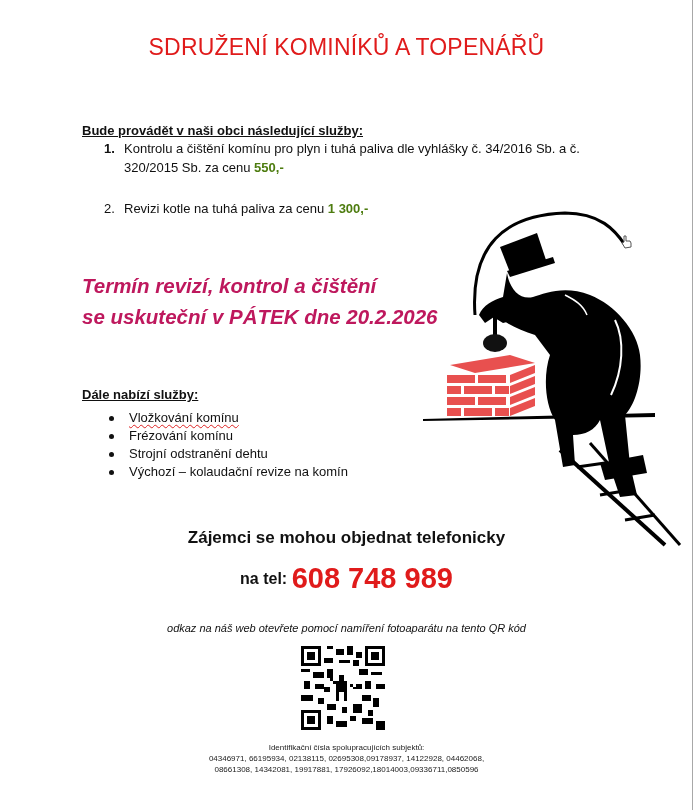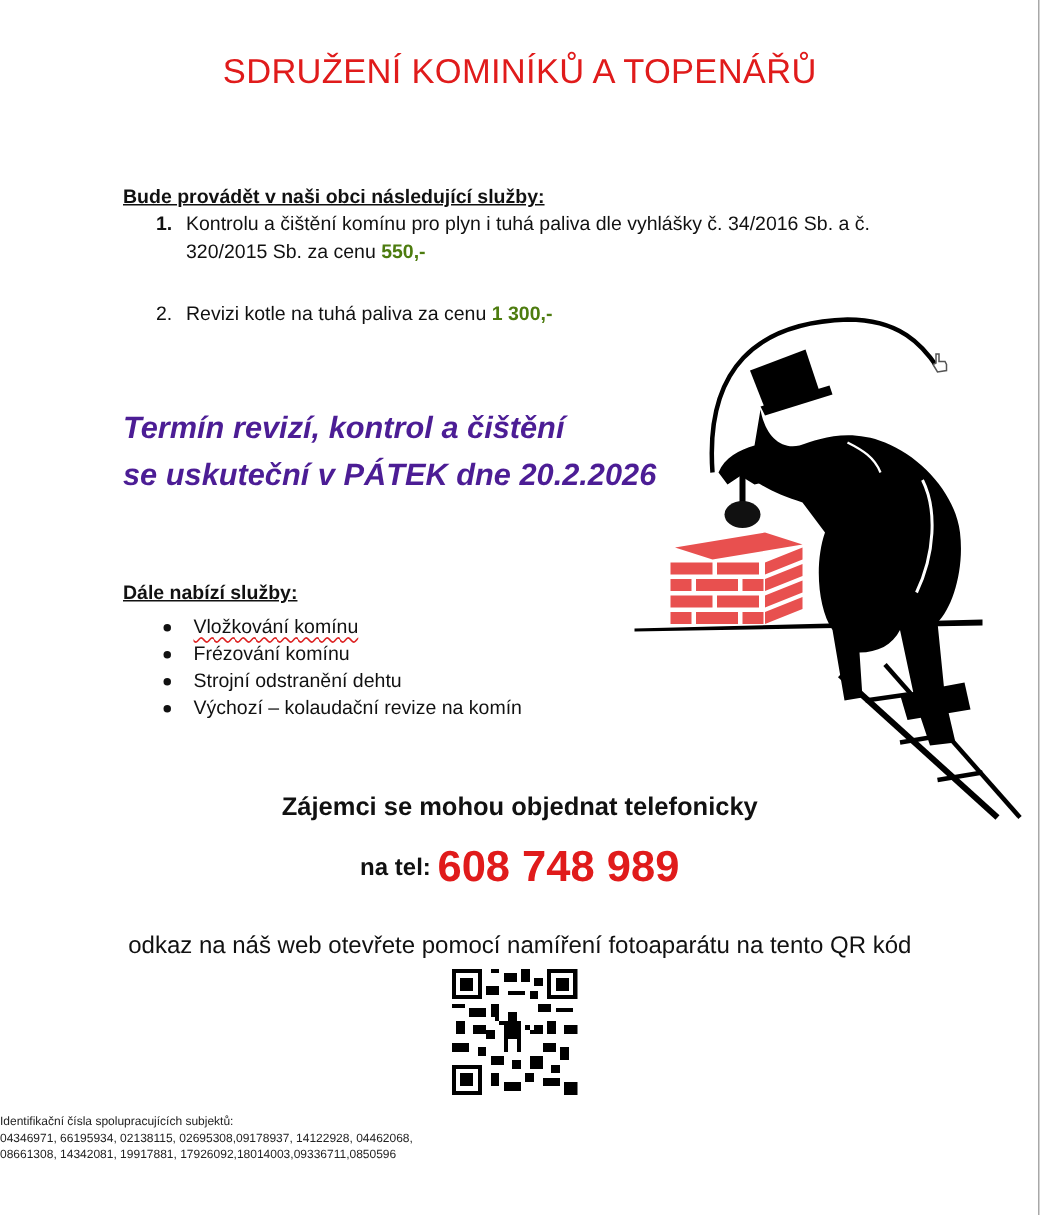--- a/index.html
+++ b/index.html
@@ -14,34 +14,34 @@
   }
   .section-heading {
     position: absolute; left: 82px; font-size: 13px; font-weight: bold; text-decoration: underline; color: #111;
   }
   .num-item { position: absolute; left: 104px; font-size: 13px; line-height: 19px; color: #111; width: 490px; }
   .num-item .n { position: absolute; left: 0; top: 0; font-weight: normal; }
   .num-item .n.b { font-weight: bold; }
   .num-item .t { display: block; margin-left: 20px; }
   .price { color: #4d7c0f; font-weight: bold; }
   .term {
-    position: absolute; left: 82px; top: 270px; color: #4c1d95; font-style: italic; font-weight: bold;
+    position: absolute; left: 82px; top: 270px; color: #be185d; font-style: italic; font-weight: bold;
     font-size: 20.5px; line-height: 31px;
   }
   .bullets { position: absolute; left: 104px; top: 404px; font-size: 13px; line-height: 18px; margin: 5px; padding: 0; list-style: none; }
   .bullets li { position: relative; padding-left: 20px; }
   .bullets li .dot { position: absolute; left: 0; top: 7px; width: 5px; height: 5px; border-radius: 50%; background: #111; }
   .squiggle { text-decoration: underline wavy #d22; text-underline-offset: 2px; text-decoration-thickness: 1px; }
   .contact { position: absolute; left: 0; width: 693px; text-align: center; color: #111; }
   .contact.l1 { top: 528px; font-size: 17px; font-weight: bold; }
   .contact.l2 { top: 562px; font-size: 16px; font-weight: bold; }
   .phone { color: #e01b1b; font-size: 29px; font-weight: bold; vertical-align: -4px; }
-  .contact.l3 { top: 622px; font-size: 16px; font-weight: normal; }
+  .contact.l3 { top: 622px; font-size: 11px; font-weight: normal; font-style: italic; }
   .qr { position: absolute; left: 301px; top: 646px; width: 84px; height: 84px; }
-  .ids { position: absolute; left: 0; top: 742px; width: 693px; font-size: 8px; line-height: 11px; color: #222; }
+  .ids { position: absolute; left: 0; top: 742px; width: 693px; text-align: center; font-size: 8px; line-height: 11px; color: #222; }
   .illus { position: absolute; left: 415px; top: 205px; width: 270px; height: 345px; }
   .cursor { position: absolute; left: 621px; top: 235px; width: 12px; height: 14px; }
 </style>
 </head>
 <body>
 
 <div class="page">
 
   <div class="title">SDRUŽENÍ KOMINÍKŮ A TOPENÁŘŮ</div>
 

